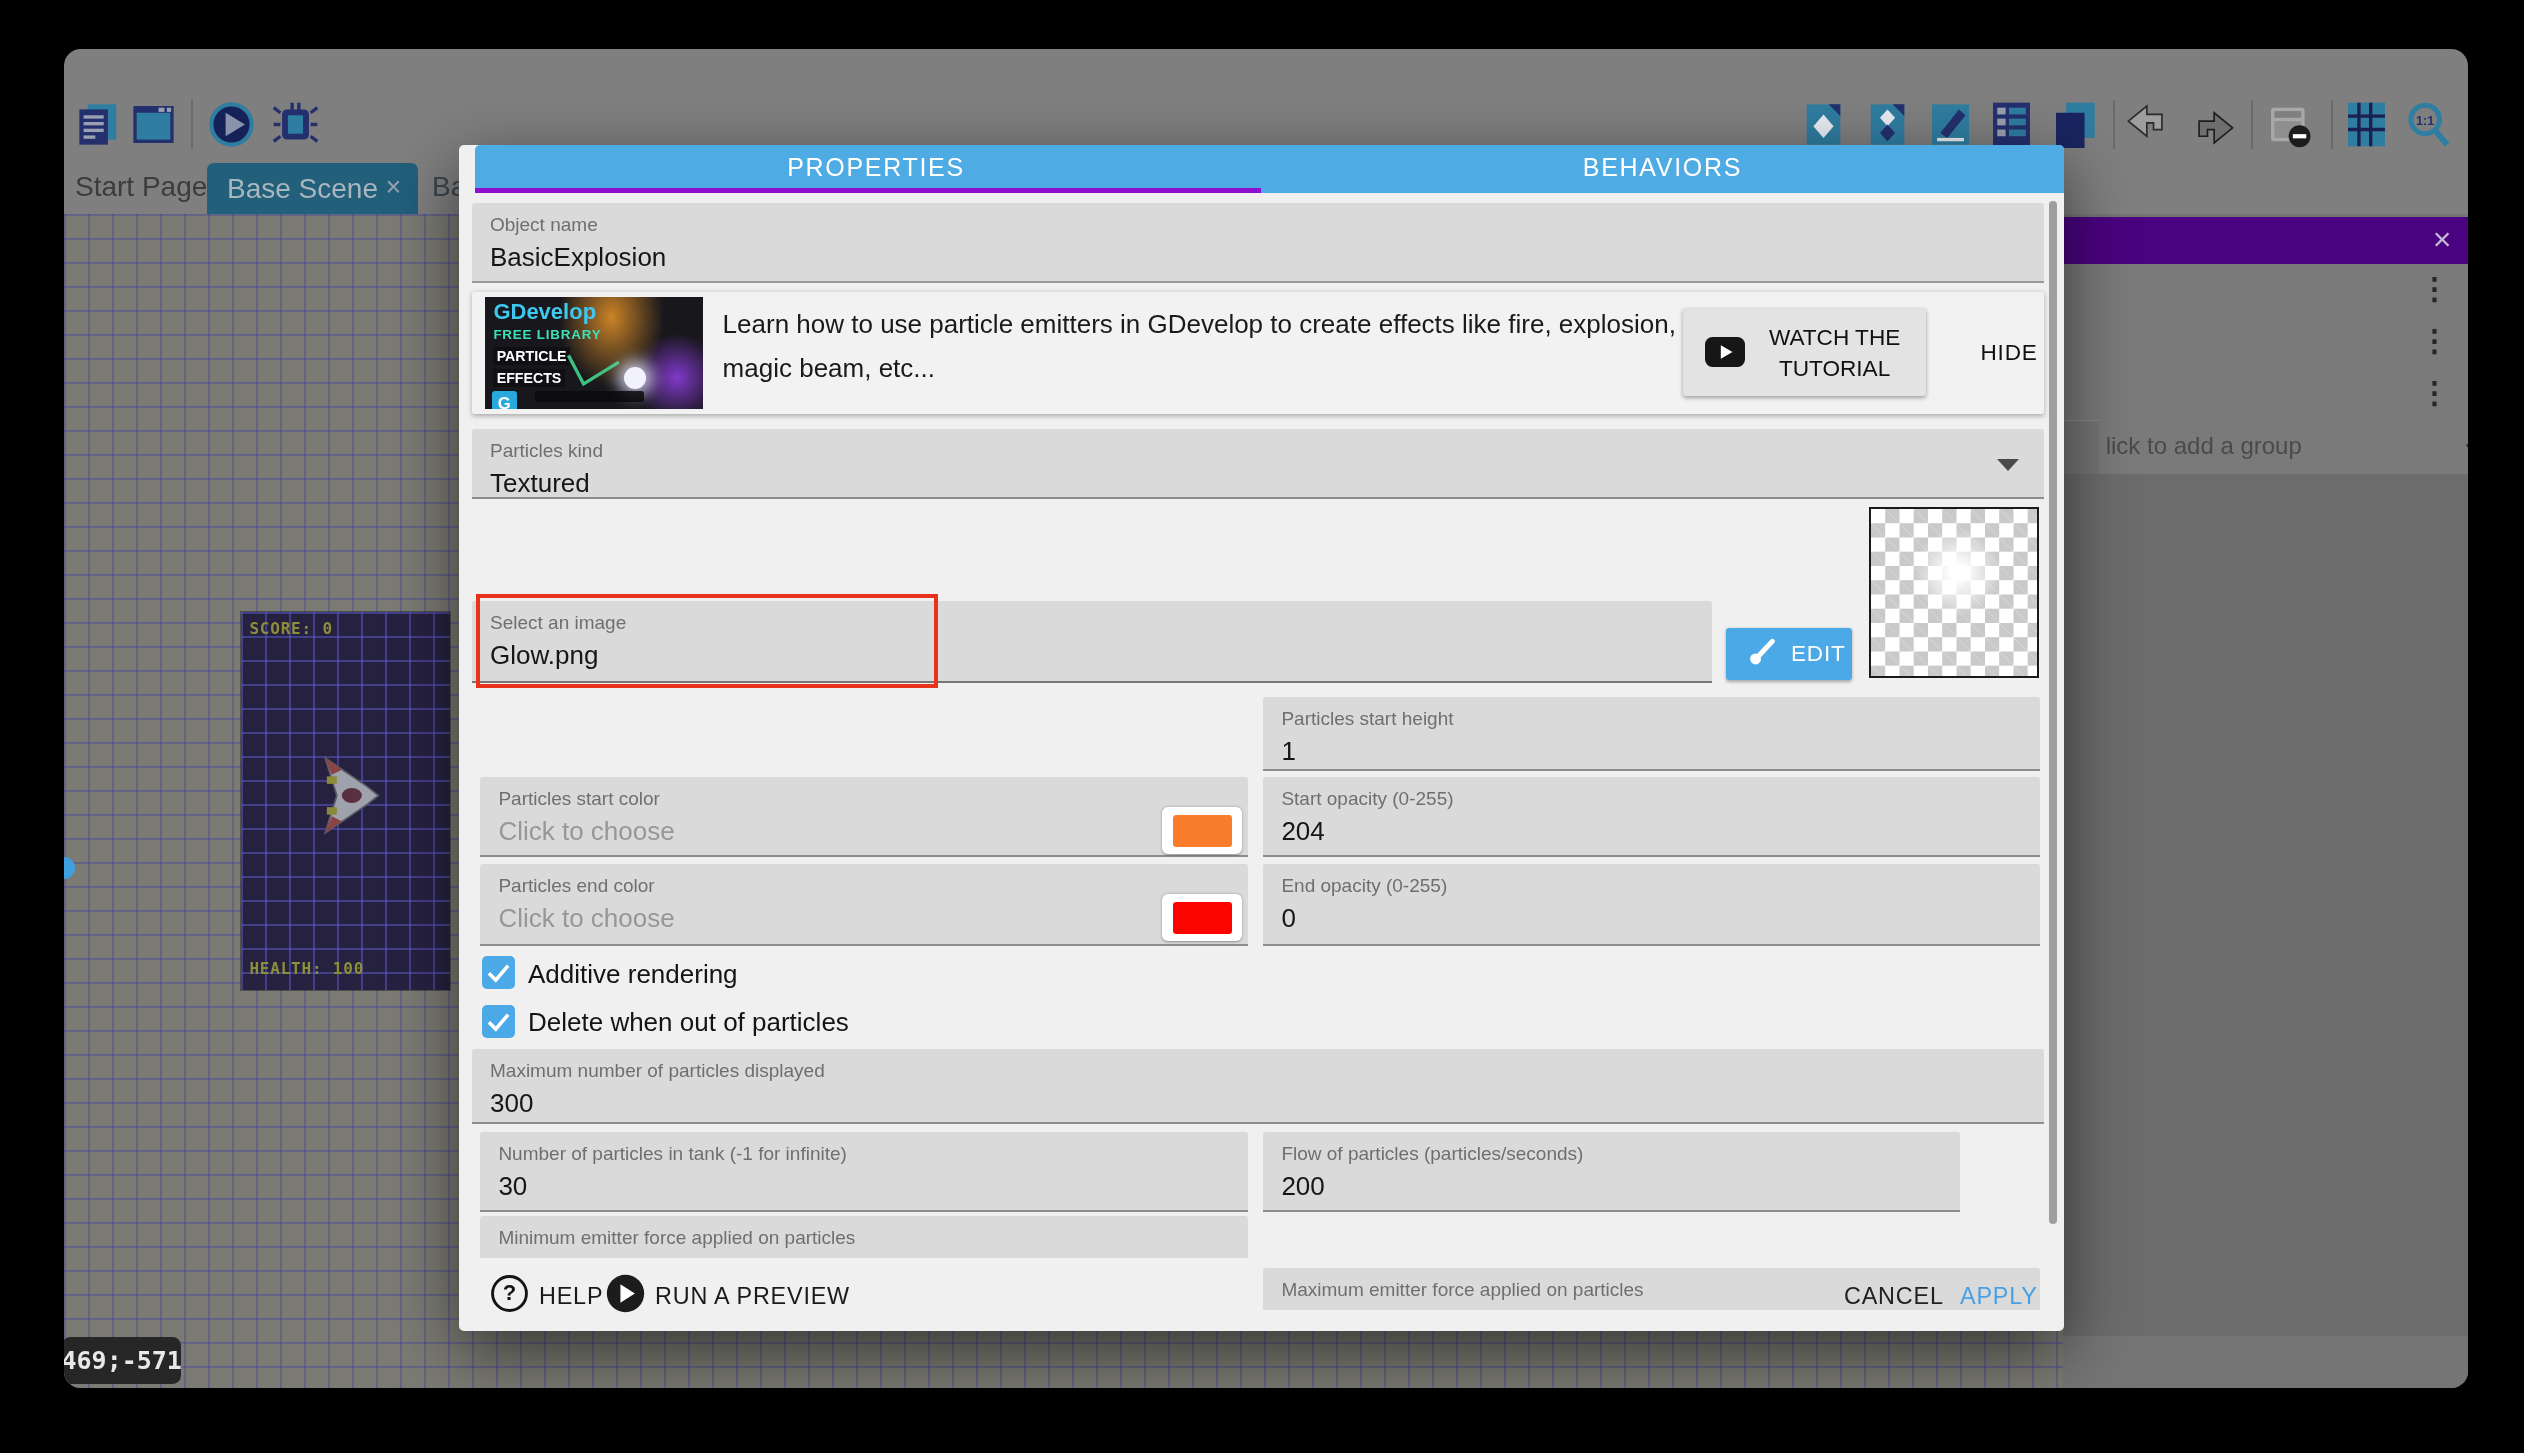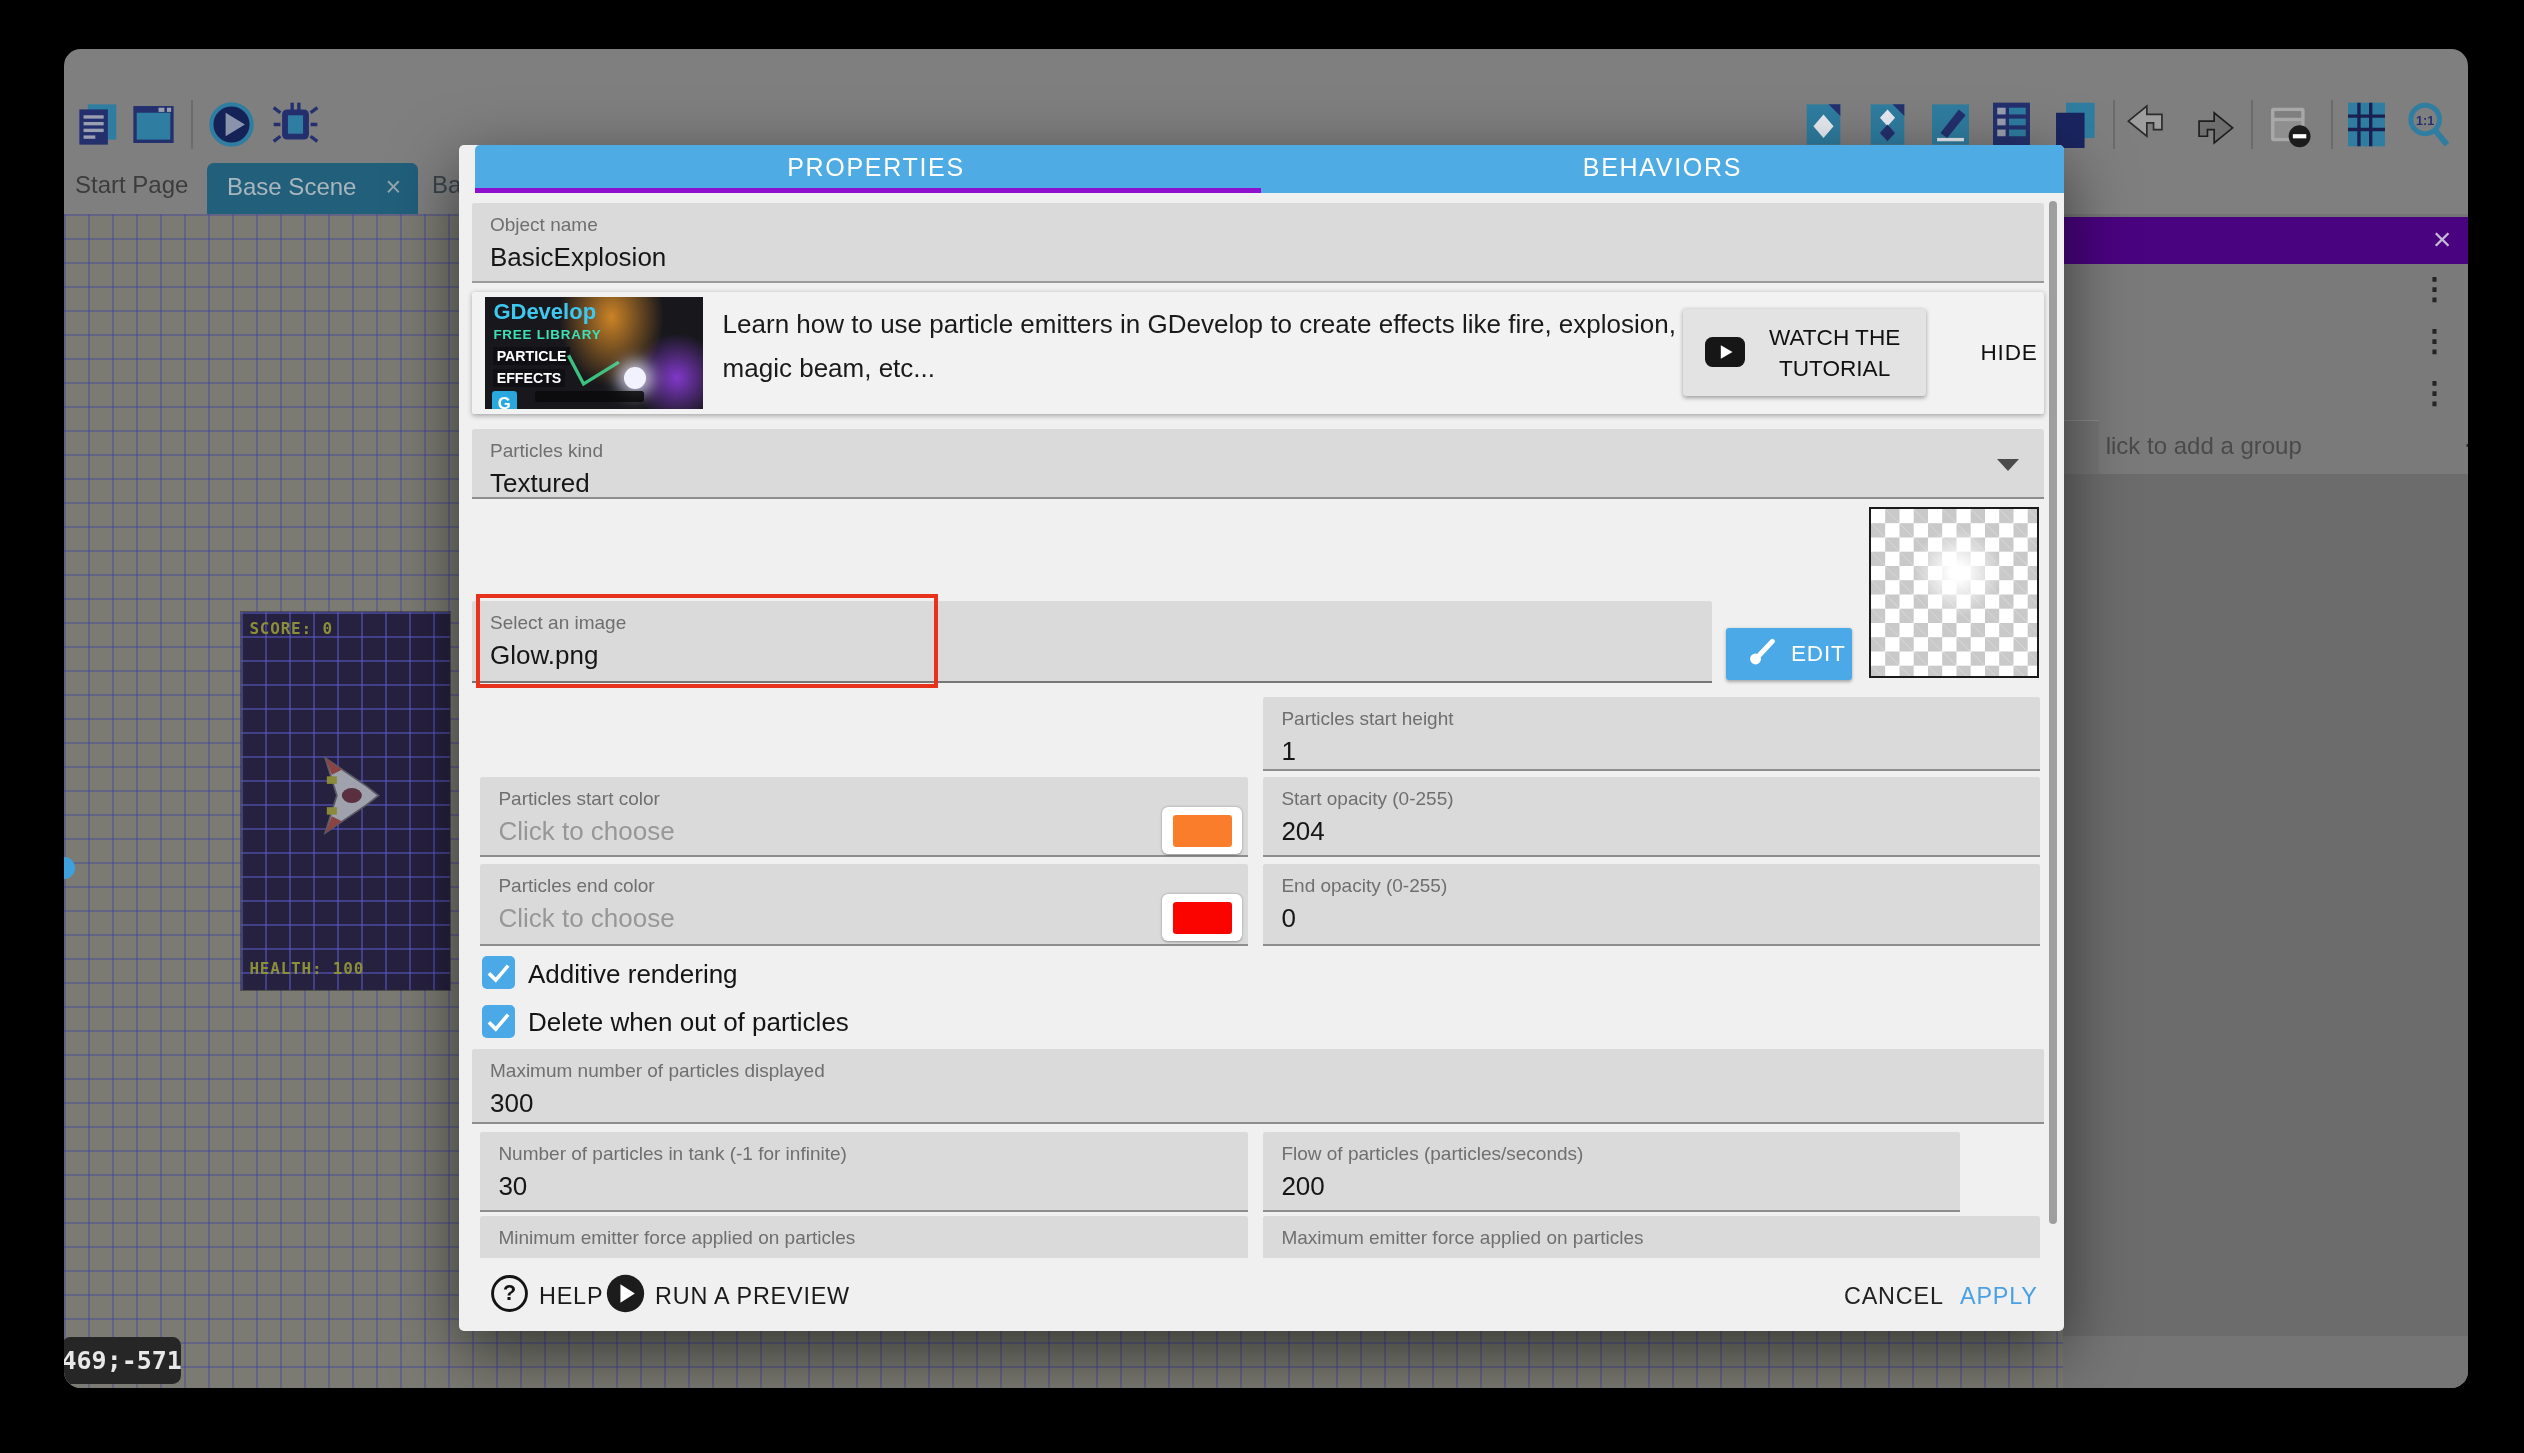--- a/index.html
+++ b/index.html
@@ -13,21 +13,21 @@
   .tl{position:absolute;top:9.2px;width:22px;height:22px;border-radius:50%;background:#cecece;border:0.8px solid #b2b2b2;}
   .win-title{position:absolute;left:0;right:0;top:7.5px;text-align:center;font-size:22.6px;font-weight:700;color:#8f8f8f;}
 
   
   .toolbar{position:absolute;left:0;top:41px;width:100%;height:69px;background:#7f7f7f;}
   .tb-sep{position:absolute;top:10px;width:1.7px;height:49px;background:#6b6b6b;}
   .tb-ic{position:absolute;top:11px;width:47px;height:47px;}
 
   
   .tabbar{position:absolute;left:0;top:110px;width:100%;height:55px;background:#7f7f7f;}
-  .tab-label{position:absolute;top:11.7px;font-size:24px;color:#3c3c3c;}
+  .tab-label{position:absolute;top:11.7px;font-size:28px;color:#3c3c3c;}
   .tab-active{position:absolute;left:143px;top:4.2px;width:211px;height:51px;background:#215f7b;border-radius:6.7px 6.7px 0 0;}
   .tab-active .tab-label{color:#a9b6bd;left:20px;top:10px;}
   .tab-close{position:absolute;right:16.7px;top:8.4px;font-size:27px;color:#93a4ad;}
 
   
   .canvas{position:absolute;left:0;top:165px;width:1999px;height:1175px;background-color:#7b7b73;
           background-image:linear-gradient(rgba(62,62,162,.38) 1.7px,transparent 1.7px),
                            linear-gradient(90deg,rgba(62,62,162,.38) 1.7px,transparent 1.7px);
           background-size:24px 24px;}
   .game-rect{position:absolute;left:177px;top:398px;width:209px;height:378px;background-color:#272140;
@@ -378,21 +378,21 @@
       <div class="val">30</div>
     </div>
     <div class="field" style="left:804px;top:987px;width:697px;height:80px">
       <div class="lbl">Flow of particles (particles/seconds)</div>
       <div class="val">200</div>
     </div>
 
     <div class="field force-clip" style="left:21px;top:1071px;width:768px;height:42px">
       <div class="lbl">Minimum emitter force applied on particles</div>
     </div>
-    <div class="field force-clip" style="left:804px;top:1071px;width:777px;height:42px">
+    <div class="field force-clip" style="left:804px;top:1123px;width:777px;height:42px">
       <div class="lbl">Maximum emitter force applied on particles</div>
     </div>
 
     <div class="scroll-thumb"></div>
 
     <div class="dlg-footer">
       <svg style="position:absolute;left:31px;top:14.2px" width="39" height="39" viewBox="0 0 46 46">
           <circle cx="23" cy="23" r="20" fill="none" stroke="#141414" stroke-width="3.4"></circle>
           <text x="23" y="31" font-size="26" font-weight="bold" fill="#141414" text-anchor="middle" font-family="Liberation Sans, sans-serif">?</text>
         </svg>

